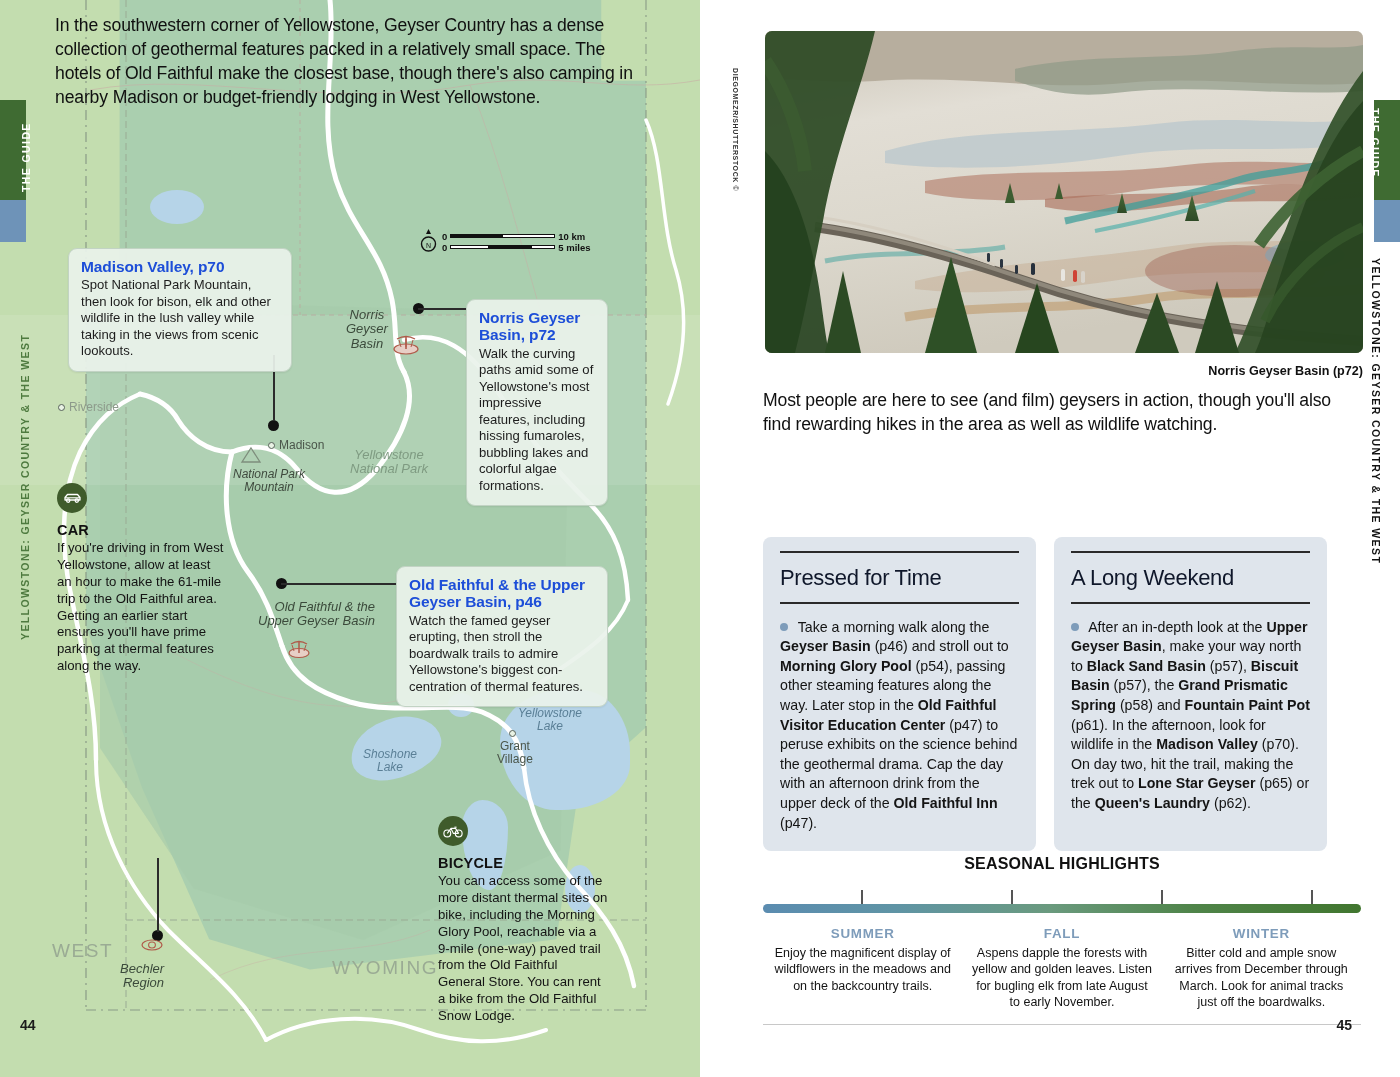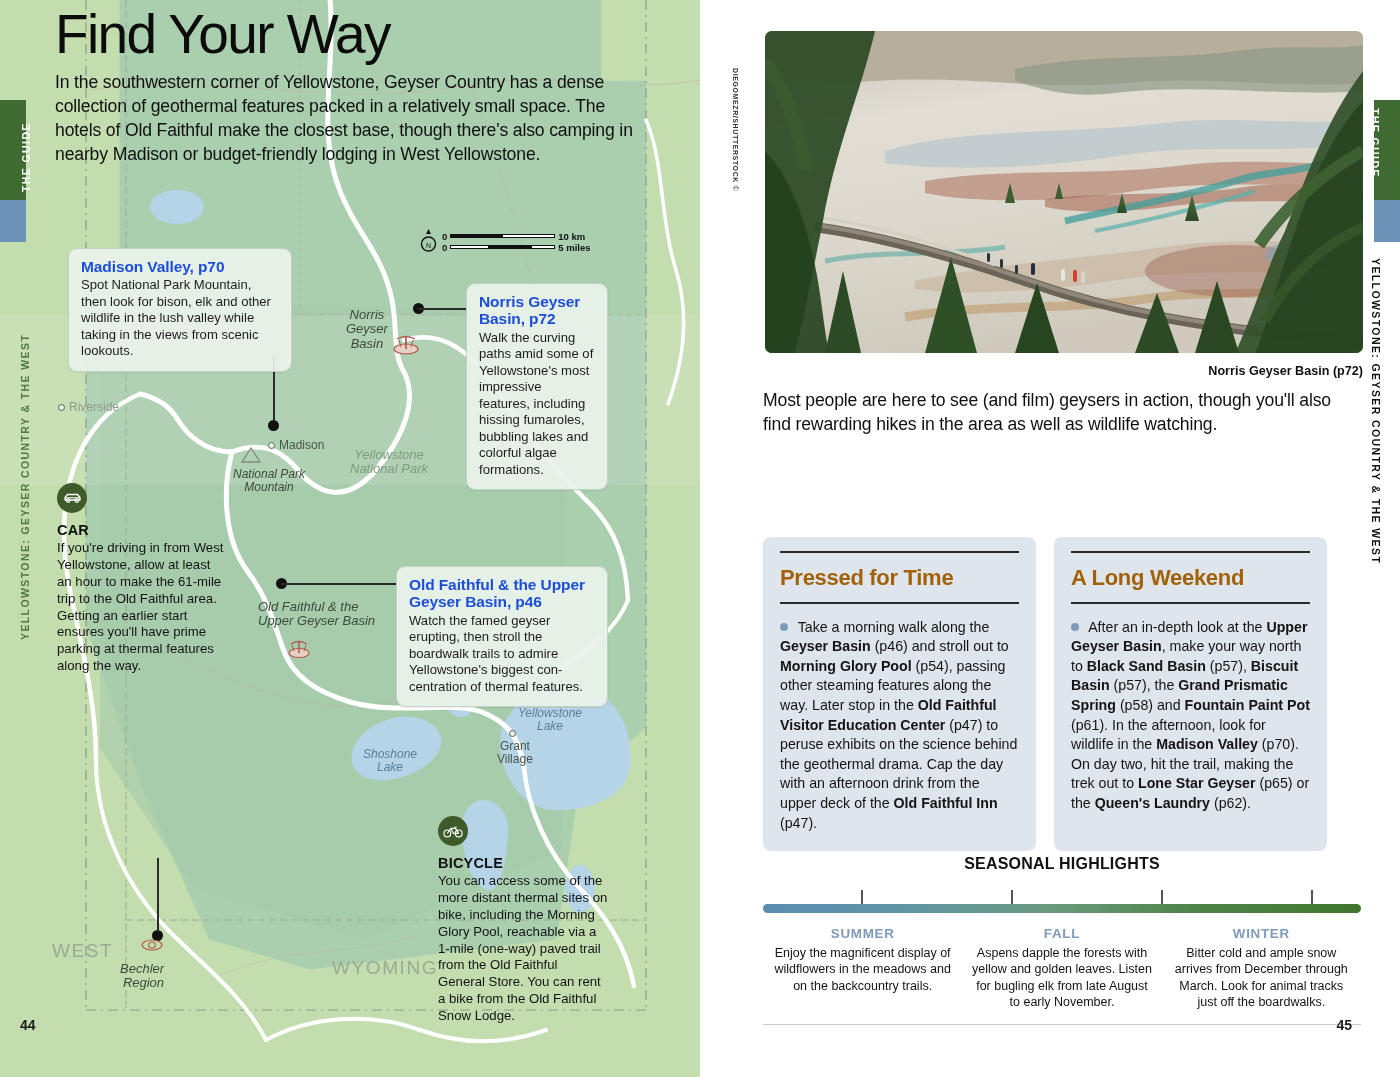--- a/index.html
+++ b/index.html
@@ -52,21 +52,21 @@
   svg.map-lines { position: absolute; inset: 0; width: 700px; height: 1077px; }
 
   .state-label { position: absolute; color: #9aab94; font-size: 19px; letter-spacing: 1.6px; }
   .state-label.idaho { left: 52px; top: 940px; }
   .state-label.wyoming { left: 332px; top: 957px; }
 
   .map-ital { position: absolute; font-style: italic; color: #3b4a3b; line-height: 1.1; }
   .map-ital.park { left: 350px; top: 448px; color:#7f9b82; font-size: 13px; text-align:center; }
   .map-ital.npmtn { left: 233px; top: 468px; font-size: 12px; text-align: center; color:#3f4a3e;}
   .map-ital.norris { left: 346px; top: 308px; font-size: 13px; text-align: center; }
-  .map-ital.oldf { left: 258px; top: 600px; font-size: 13px; text-align: left; }
+  .map-ital.oldf { left: 258px; top: 600px; font-size: 13px; text-align: right; }
   .map-ital.shoshone { left: 363px; top: 748px; font-size: 12px; color:#5a7f96; text-align:center;}
   .map-ital.ylake { left: 518px; top: 707px; font-size: 12px; color:#5a7f96; text-align:center;}
   .map-ital.bechler { left: 120px; top: 962px; font-size: 13px; text-align:right;}
 
   .map-town { position: absolute; font-size: 12px; color: #4a554a; }
   .map-town .dotm { display:inline-block; width:7px; height:7px; border-radius:50%;
       border:1.4px solid #57625a; background:#e9f2e5; vertical-align: middle; margin-right:4px;}
   .town-madison { left: 268px; top: 438px; }
   .town-grant { left: 497px; top: 727px; text-align:center; line-height:1.1;}
   .town-riverside { left: 58px; top: 400px; color:#8d9a8b; }
@@ -84,21 +84,21 @@
     border-radius: 9px;
     padding: 9px 12px 11px 12px;
     box-shadow: 0 1px 2px rgba(0,0,0,.07);
   }
   .callout h4 {
     font-size: 15.5px; font-weight: 700; color: #1d4ed8; line-height: 1.12;
     margin-bottom: 2px; letter-spacing: -.1px;
   }
   .callout p { font-size: 13.1px; line-height: 1.26; color: #1d1d1d; }
   .c-madison { left: 68px; top: 248px; width: 224px; }
-  .c-norris  { left: 466px; top: 283px; width: 142px; }
+  .c-norris  { left: 466px; top: 299px; width: 142px; }
   .c-oldf    { left: 396px; top: 566px; width: 212px; }
   .c-bechler { left: 60px; top: 775px; width: 218px; }
 
   
   .transport { position: absolute; width: 170px; }
   .transport .tico {
     width: 30px; height: 30px; border-radius: 50%; background: #3f5b2b;
     display: flex; align-items: center; justify-content: center; margin-bottom: 9px;
   }
   .transport h5 { font-size: 14.5px; font-weight: 700; color: #111; margin-bottom: 2px; letter-spacing:.2px;}
@@ -170,21 +170,21 @@
   }
   .head-right { position: absolute; left: 63px; top: 380px; width: 600px; }
   .head-right h1 { font-size: 55px; font-weight: 400; letter-spacing: -1.6px; color:#0c0c0c; line-height:1.05;}
   .head-right .lede { margin-top: 9px; font-size: 17.6px; line-height: 1.36; color: #101010; letter-spacing:-.15px;}
 
   .cards { position: absolute; left: 63px; top: 537px; display: flex; gap: 18px; }
   .card {
     width: 273px; background: #dfe5ec; border-radius: 8px; padding: 14px 17px 18px 17px;
   }
   .card .rule-top { height: 2px; background: #2a2a2a; margin-bottom: 12px; }
-  .card h3 { font-size: 22px; font-weight: 700; color: #a16207; letter-spacing: -.3px; }
+  .card h3 { font-size: 22px; font-weight: 400; color: #0f172a; letter-spacing: -.3px; }
   .card .rule-bot { height: 1.6px; background: #2a2a2a; margin-top: 11px; margin-bottom: 14px; }
   .card p { font-size: 14.2px; line-height: 1.38; color: #141414; }
   .card p b { font-weight: 700; }
   .bullet {
     display: inline-block; width: 8px; height: 8px; border-radius: 50%;
     background: #7e9cba; margin-right: 6px; vertical-align: 1px;
   }
 
   .season { position: absolute; left: 63px; top: 855px; width: 598px; }
   .season h4 { text-align: center; font-size: 16px; font-weight: 700; letter-spacing: .2px; color:#111; }
@@ -309,21 +309,20 @@
           <span>0</span>
           <span class="sb-track">
               <span class="sb-fill mi"></span>
             </span>
           <span>5 miles</span>
         </div>
       </div>
     </div>
 
     <div class="head-left">
-      <h1>Find Your Way</h1>
       <div class="lede">In the southwestern corner of Yellowstone, Geyser Country has a dense collection of geothermal features packed in a relatively small space. The hotels of Old Faithful make the closest base, though there's also camping in nearby Madison or budget-friendly lodging in West Yellowstone.</div>
     </div>
 
     <div class="callout c-madison">
       <h4>Madison Valley, p70</h4>
       <p>Spot National Park Mountain, then look for bison, elk and other wildlife in the lush valley while taking in the views from scenic lookouts.</p>
     </div>
     <div class="callout c-norris">
       <h4>Norris Geyser Basin, p72</h4>
       <p>Walk the curving paths amid some of Yellowstone's most impressive features, including hissing fumaroles, bubbling lakes and colorful algae formations.</p>
@@ -349,21 +348,21 @@
     <div class="transport t-bike">
       <div class="tico">
         <svg width="20" height="13" viewBox="0 0 20 13">
           <circle cx="4.3" cy="8.4" r="3.4" fill="none" stroke="#fff" stroke-width="1.15"></circle>
           <circle cx="15.7" cy="8.4" r="3.4" fill="none" stroke="#fff" stroke-width="1.15"></circle>
           <path d="M4.3,8.4 L8,3.4 L12.5,3.4 L15.7,8.4 M8,3.4 L10.4,8.4 L15.7,8.4" fill="none" stroke="#fff" stroke-width="1.1" stroke-linejoin="round"></path>
           <path d="M11.4,2.2 L13.6,2.2" stroke="#fff" stroke-width="1.1"></path>
         </svg>
       </div>
       <h5>BICYCLE</h5>
-      <p>You can access some of the more distant thermal sites on bike, including the Morning Glory Pool, reachable via a 1-mile (one-way) paved trail from the Old Faithful General Store. You can rent a bike from the Old Faithful Snow Lodge.</p>
+      <p>You can access some of the more distant thermal sites on bike, including the Morning Glory Pool, reachable via a 9-mile (one-way) paved trail from the Old Faithful General Store. You can rent a bike from the Old Faithful Snow Lodge.</p>
     </div>
 
     <div class="folio folio-left">44</div>
 
     <div class="tab-col left">
       <div class="tab-green">
         <span class="tab-txt">THE GUIDE</span>
       </div>
       <div class="tab-blue"></div>
       <span class="tab-txt tab-main">YELLOWSTONE: GEYSER COUNTRY &amp; THE WEST</span>

